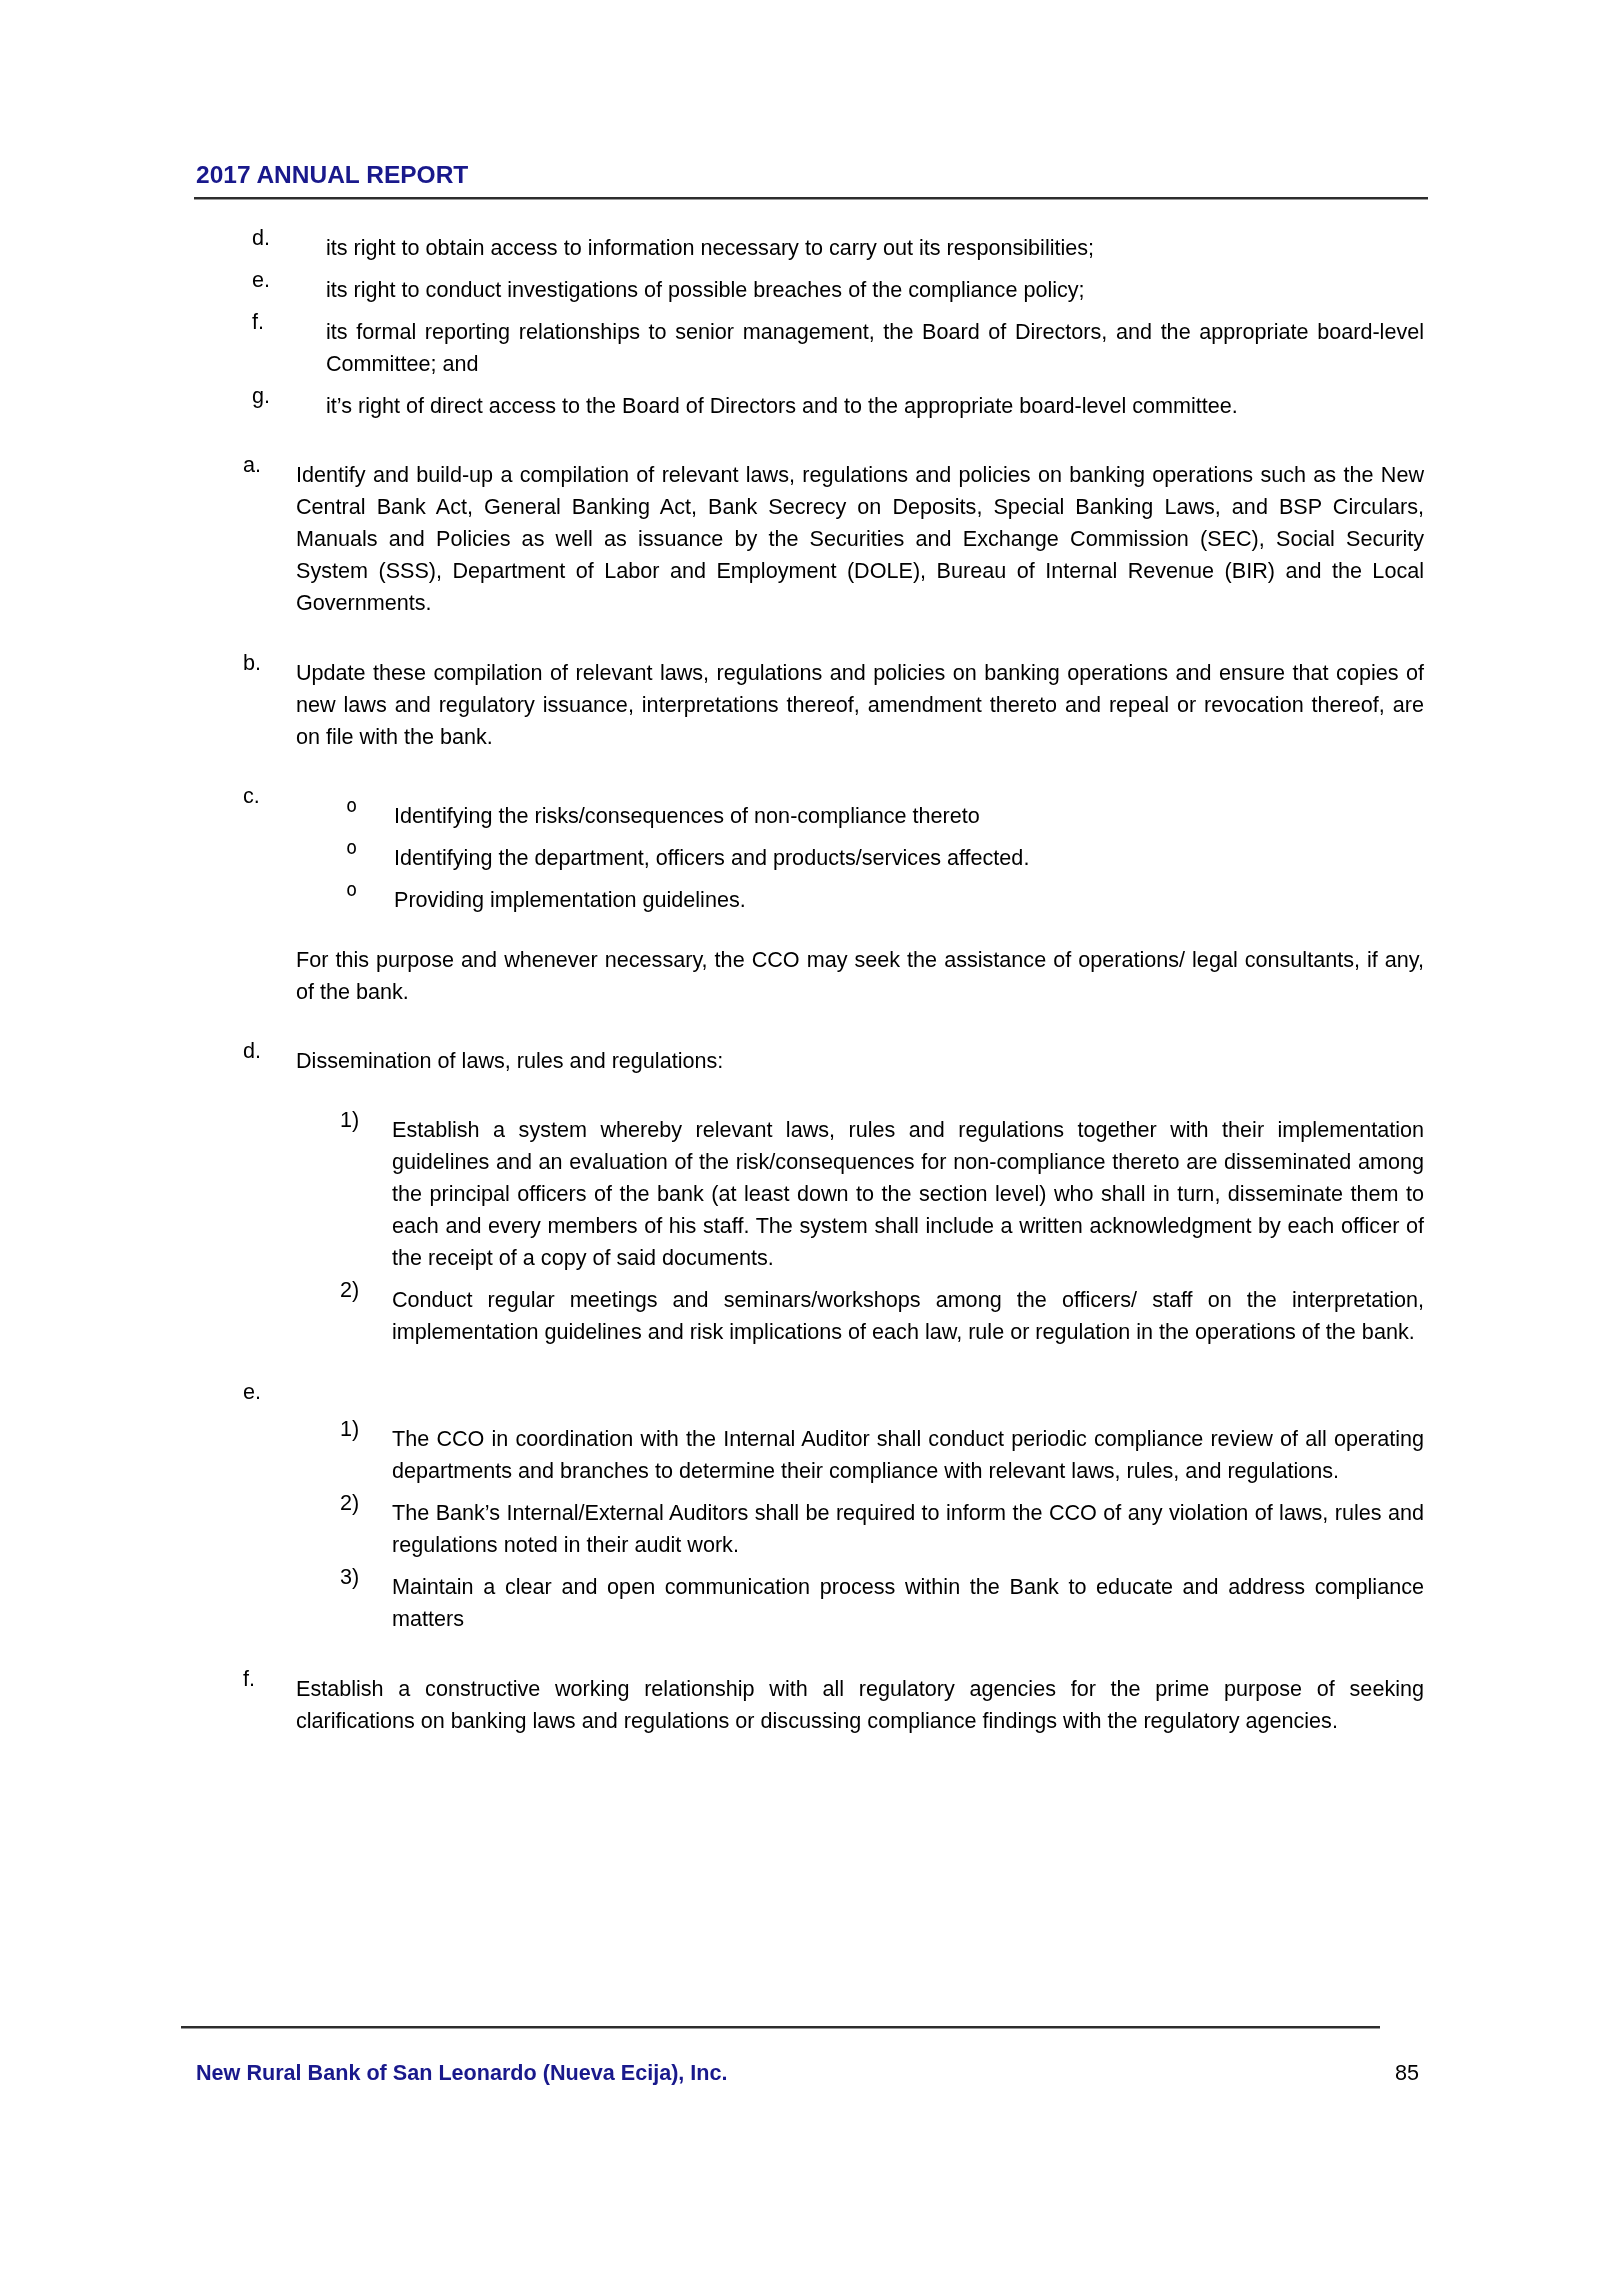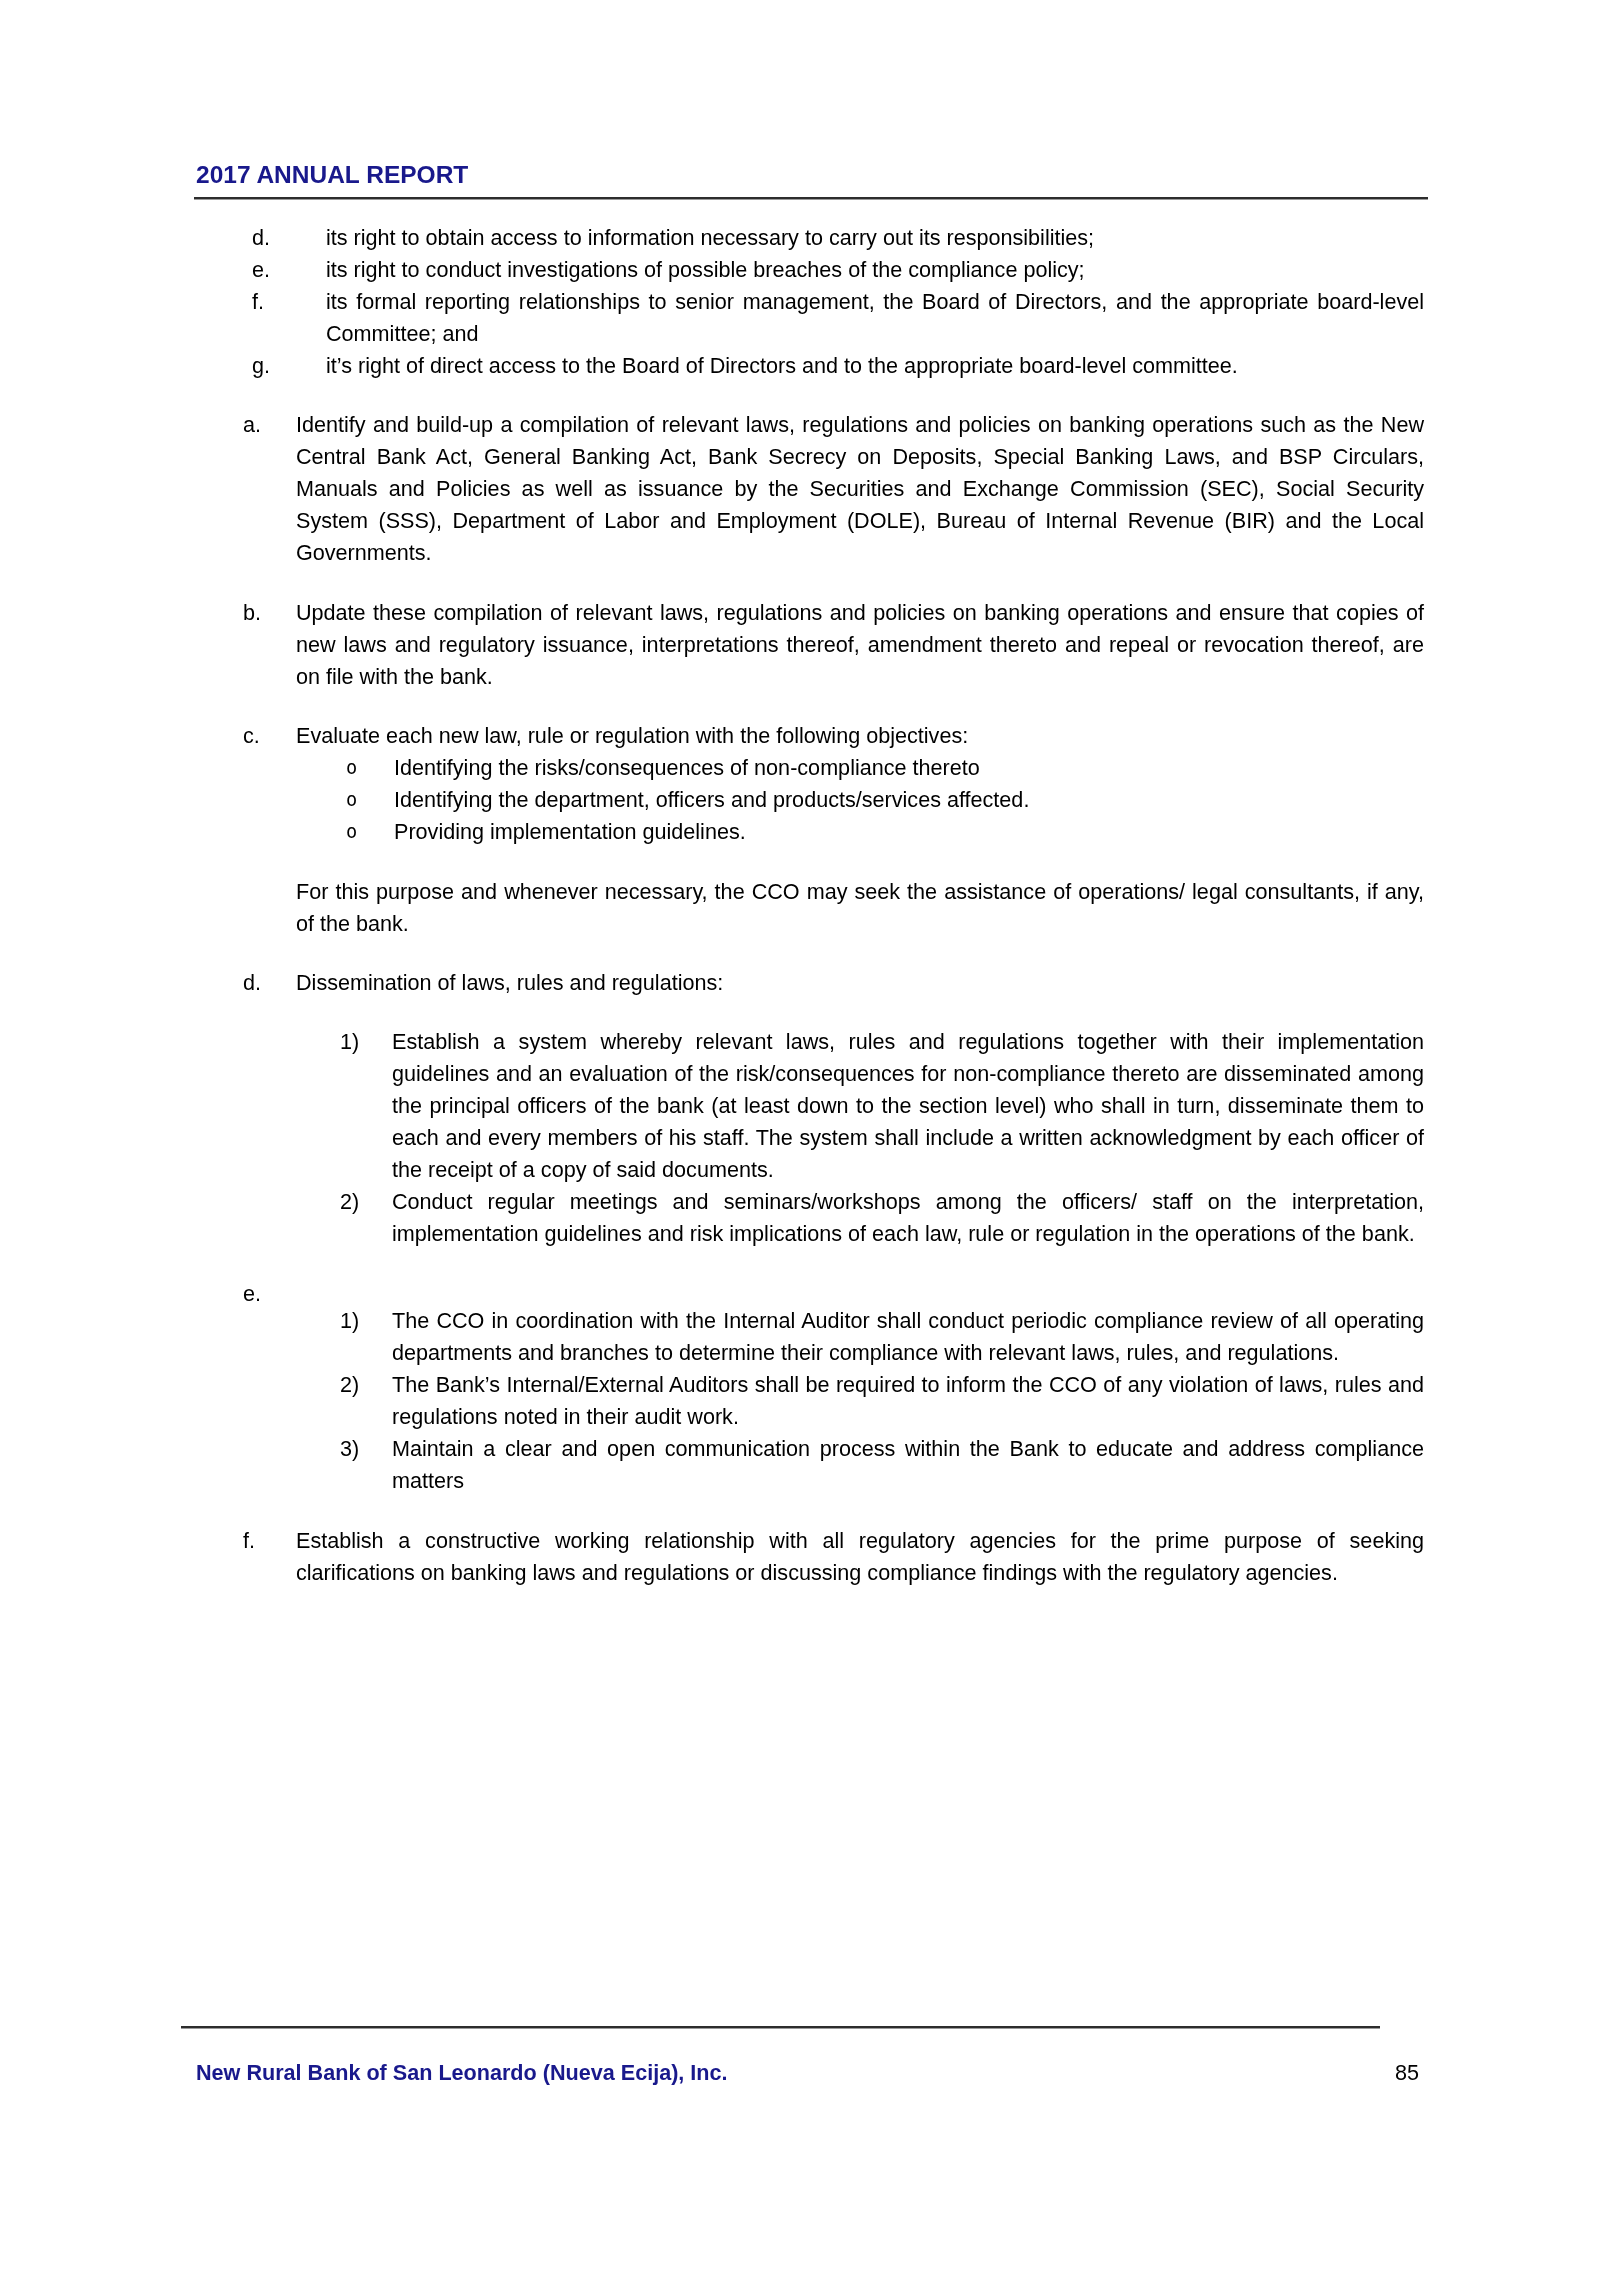--- a/index.html
+++ b/index.html
@@ -19,21 +19,21 @@
   .header-rule{
     position:absolute;left:194px;top:197px;width:1234px;height:2px;
     background:#2d2d2d;border-bottom:1px solid #9a9a9a;
   }
   .content{
     position:absolute;left:196px;top:222px;width:1228px;
     font-size:21.6px;line-height:32px;text-align:justify;
   }
   .li{display:flex;align-items:flex-start;}
   .marker{flex:0 0 auto;}
-  .li-text{flex:1 1 auto;text-align:justify;}
+  .li-text{flex:1 1 auto;text-align:justify;margin-top:10px;}
   
   .intro{margin-left:56px;}
   .intro .marker{width:74px;}
   
   .duty{margin-left:47px;margin-top:27.4px;}
   .duty > .marker{width:53px;}
   
   .para{margin:27.4px 0 0 100px;}
   
   .sub-bullets{margin-left:50px;}
@@ -94,21 +94,20 @@
     </div>
 
     <div class="li duty">
       <span class="marker">b.</span>
       <span class="li-text">Update these compilation of relevant laws, regulations and policies on banking operations and ensure that copies of new laws and regulatory issuance, interpretations thereof, amendment thereto and repeal or revocation thereof, are on file with the bank.</span>
     </div>
 
     <div class="li duty">
       <span class="marker">c.</span>
       <span class="li-text">
-        <span>Evaluate each new law, rule or regulation with the following objectives:</span>
         <span class="sub-bullets" style="display:block;">
           <span class="li" style="display:flex;">
             <span class="marker">o</span>
             <span class="li-text">Identifying the risks/consequences of non-compliance thereto</span>
           </span>
           <span class="li" style="display:flex;">
             <span class="marker">o</span>
             <span class="li-text">Identifying the department, officers and products/services affected.</span>
           </span>
           <span class="li" style="display:flex;">

